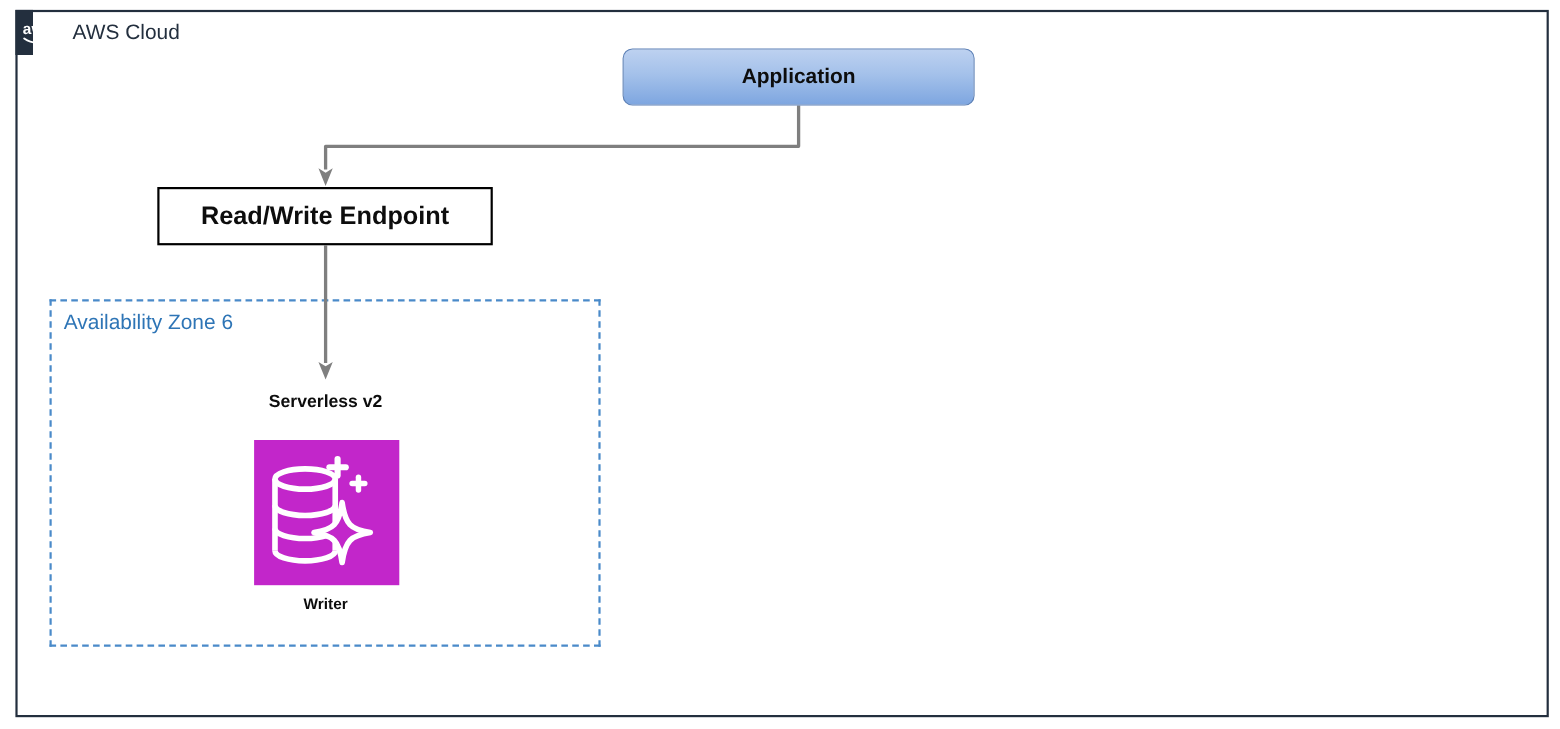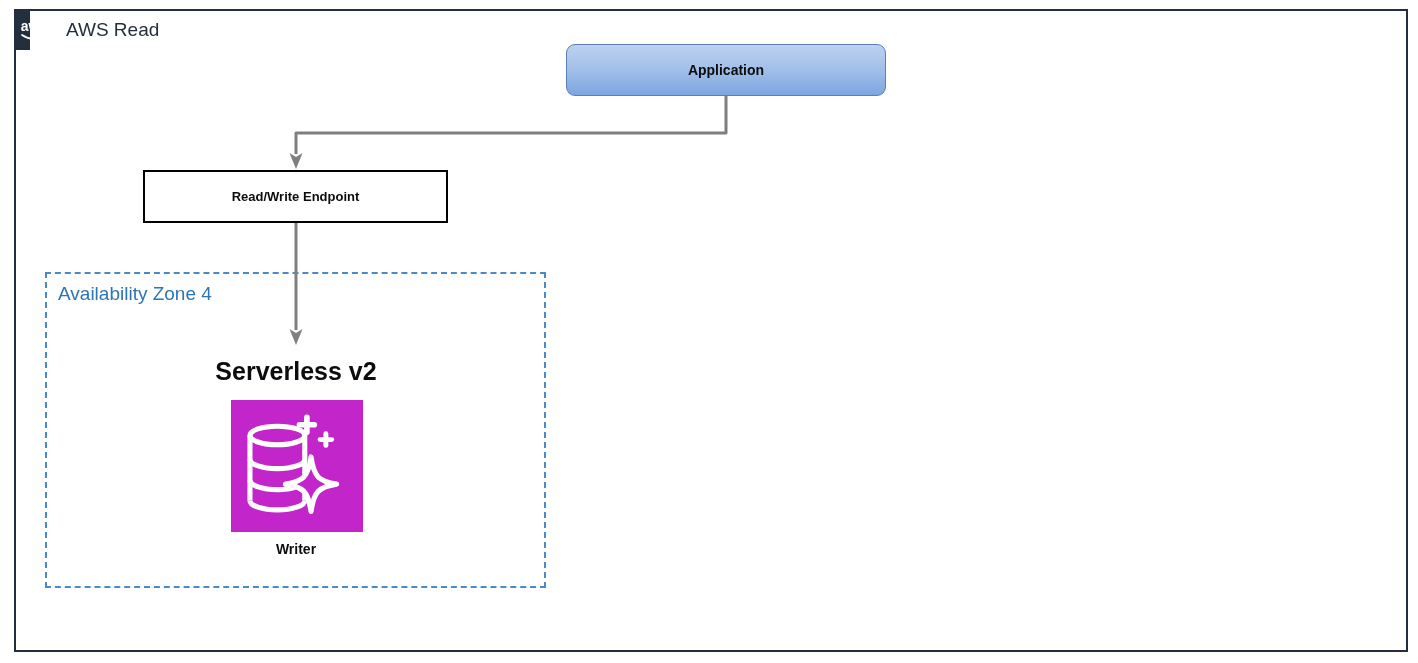--- a/index.html
+++ b/index.html
@@ -40,33 +40,33 @@
     left: 566px; top: 44px;
     width: 320px; height: 52px;
     box-sizing: border-box;
     border: 1.5px solid var(--app-border, #5b7fb5);
     border-radius: 9px;
     background: linear-gradient(180deg,
       var(--app-top, #bdd1f0) 0%,
       #a4c1ea 45%,
       var(--app-bottom, #7ea6e0) 100%);
     display: flex; align-items: center; justify-content: center;
-    font-size: 14px; font-weight: bold; color: #0d0d0d;
+    font-size: 19px; font-weight: bold; color: #0d0d0d;
     z-index: 3;
   }
 
   
   .endpoint-box {
     left: 143px; top: 170px;
     width: 305px; height: 53px;
     box-sizing: border-box;
     border: 2px solid #000000;
     background: #ffffff;
     display: flex; align-items: center; justify-content: center;
-    font-size: 13px; font-weight: bold; color: #0d0d0d;
+    font-size: 23px; font-weight: bold; color: #0d0d0d;
     z-index: 3;
   }
 
   
   .az-box {
     left: 45px; top: 272px;
     width: 501px; height: 316px;
     box-sizing: border-box;
     border: 2px dashed var(--az-border, #4a8ac9);
     background: transparent;
@@ -78,21 +78,21 @@
     color: var(--az-label, #2e75b6);
     white-space: nowrap;
     z-index: 2;
   }
 
   
   .serverless-label {
     left: 196px; top: 357px;
     width: 200px;
     text-align: center;
-    font-size: 25px; font-weight: bold; color: #0d0d0d;
+    font-size: 16px; font-weight: bold; color: #0d0d0d;
     z-index: 3;
   }
   .aurora-icon {
     left: 231px; top: 400px;
     width: 132px; height: 132px;
     background: var(--icon-bg, #c226ca);
     z-index: 3;
   }
   .writer-label {
     left: 196px; top: 541px;
@@ -114,21 +114,21 @@
 
 <div class="abs cloud-frame"></div>
 
 <div class="abs aws-logo">
   <svg width="40" height="41" viewBox="0 0 40 41">
     <text x="20" y="22" text-anchor="middle" font-family="Liberation Sans, sans-serif" font-size="14" font-weight="bold" fill="#ffffff">aws</text>
     <path d="M8,26 Q20,34 31,25" fill="none" stroke="#ffffff" stroke-width="1.8" stroke-linecap="round"></path>
     <path d="M31,25 l1.2,3.2 -3.4,-0.6 Z" fill="#ffffff"></path>
   </svg>
 </div>
-<div class="abs cloud-label">AWS Read</div>
+<div class="abs cloud-label">AWS Cloud</div>
 
 <svg class="abs connector-layer">
 
   <g>
     <path d="M726,96 L726,133 L296,133 L296,154" fill="none" stroke="var(--arrow,#7f7f7f)" stroke-width="3" stroke-linejoin="round"></path>
     <polygon points="296,169 289.5,153 296,157 302.5,153" fill="var(--arrow,#7f7f7f)"></polygon>
   </g>
 
   <g>
     <path d="M296,223 L296,330" fill="none" stroke="var(--arrow,#7f7f7f)" stroke-width="3"></path>
@@ -138,21 +138,21 @@
 
 <div class="abs application-box">
   <span>Application</span>
 </div>
 
 <div class="abs endpoint-box">
   <span>Read/Write Endpoint</span>
 </div>
 
 <div class="abs az-box"></div>
-<div class="abs az-label">Availability Zone 4</div>
+<div class="abs az-label">Availability Zone 6</div>
 
 <div class="abs serverless-label">Serverless v2</div>
 
 <div class="abs aurora-icon">
   <svg width="132" height="132" viewBox="0 0 80 80">
 
     <g fill="none" stroke="#ffffff" stroke-width="3.1">
       <ellipse cx="28.1" cy="21.5" rx="16.6" ry="5.6"></ellipse>
       <path d="M11.5,21.5 L11.5,61"></path>
       <path d="M44.7,21.5 L44.7,61"></path>

